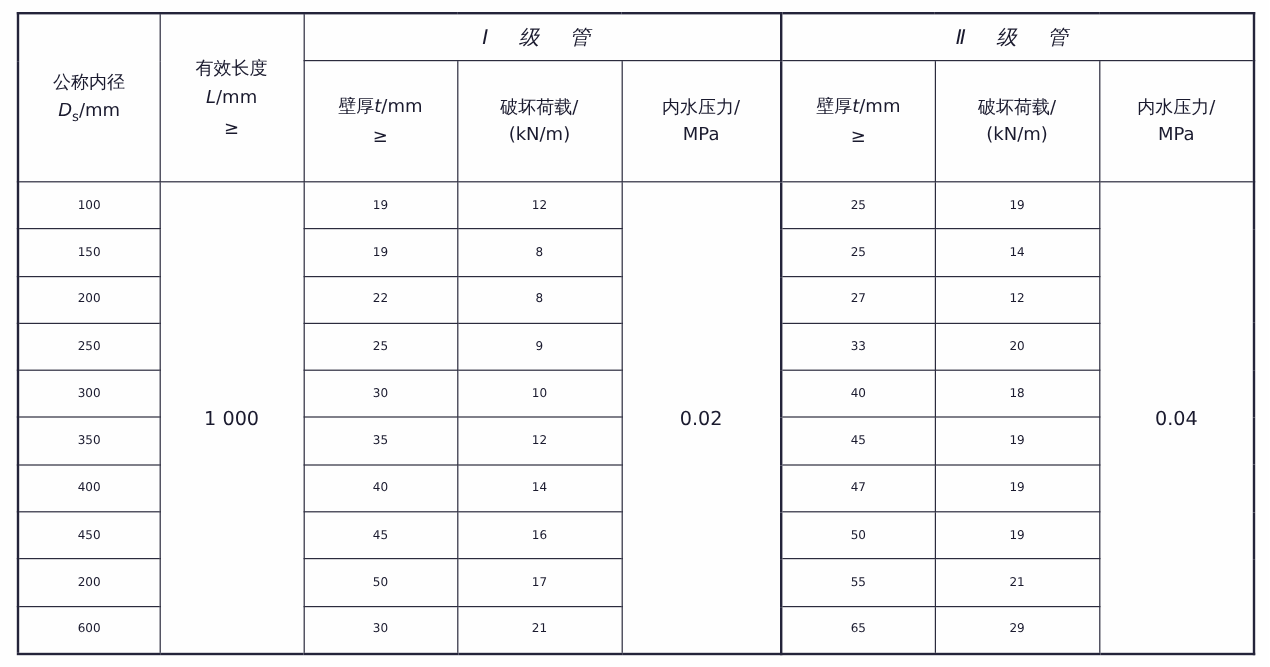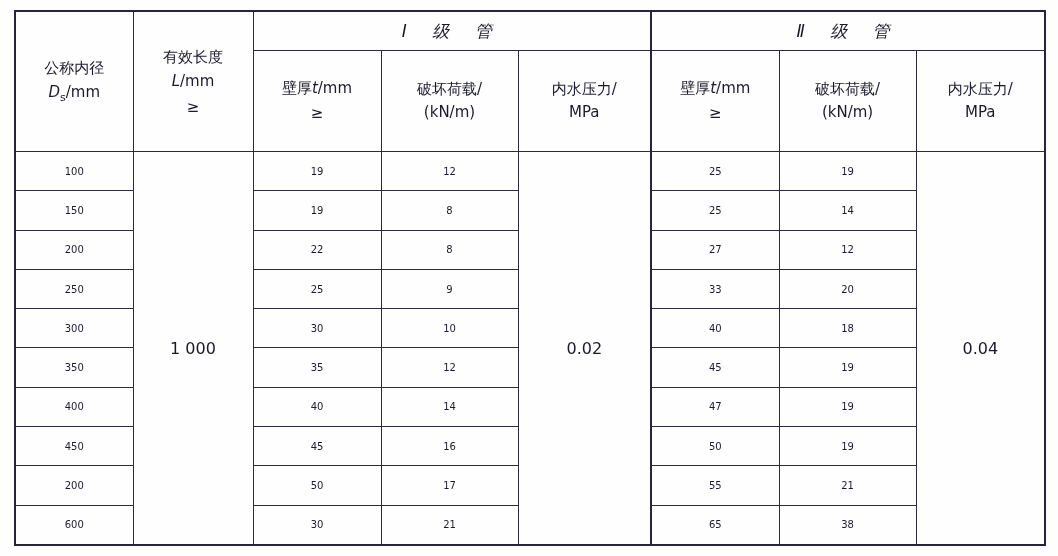--- a/index.html
+++ b/index.html
@@ -215,18 +215,18 @@
         <td class="data">50</td>
         <td class="data">17</td>
         <td class="data heavy-left">55</td>
         <td class="data">21</td>
       </tr>
       <tr>
         <td class="data heavy-bottom">600</td>
         <td class="data heavy-bottom">30</td>
         <td class="data heavy-bottom">21</td>
         <td class="data heavy-bottom heavy-left">65</td>
-        <td class="data heavy-bottom">38</td>
+        <td class="data heavy-bottom">29</td>
       </tr>
     </tbody>
   </table>
 
 </div>
 
 </body></html>

